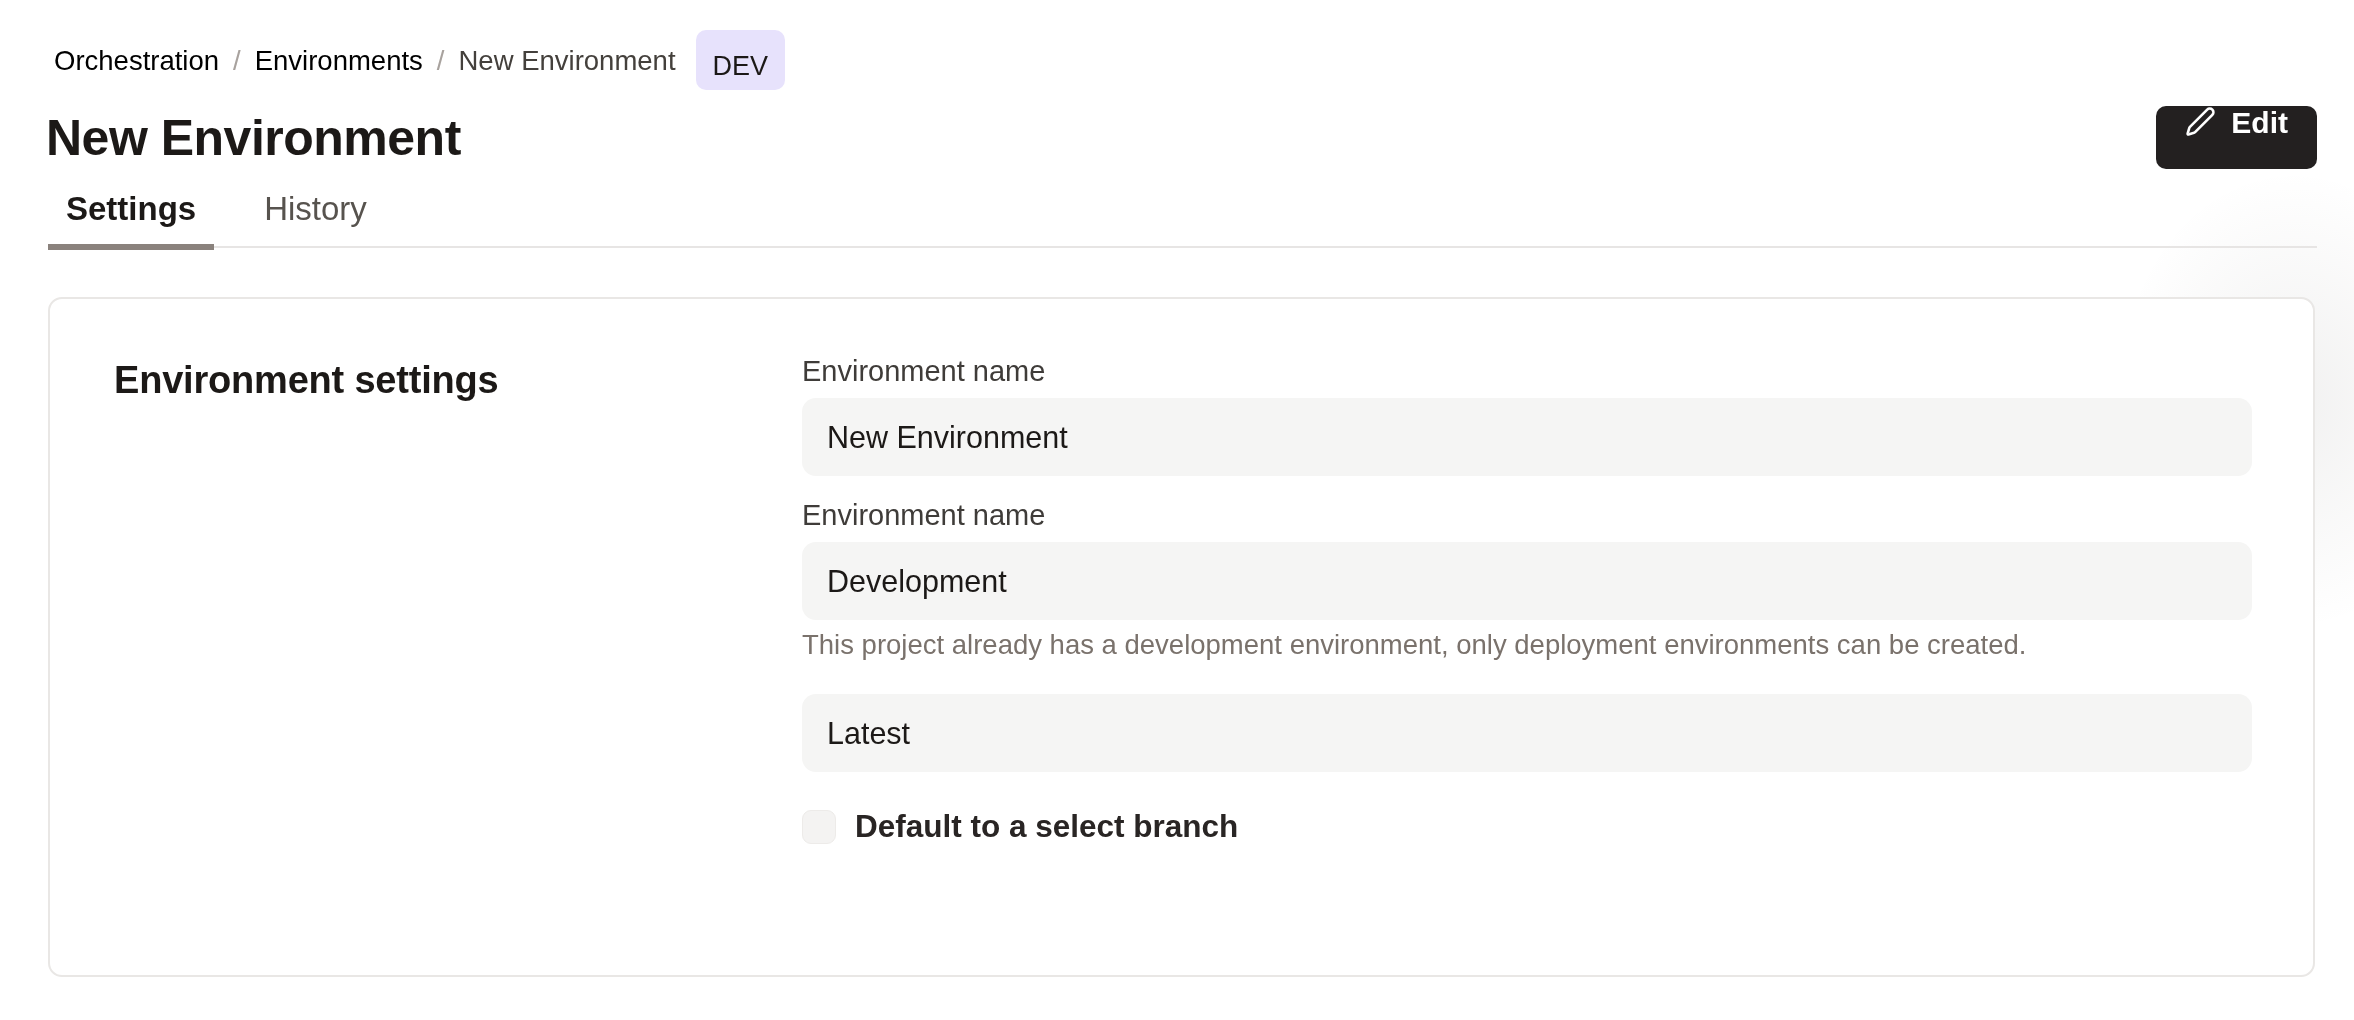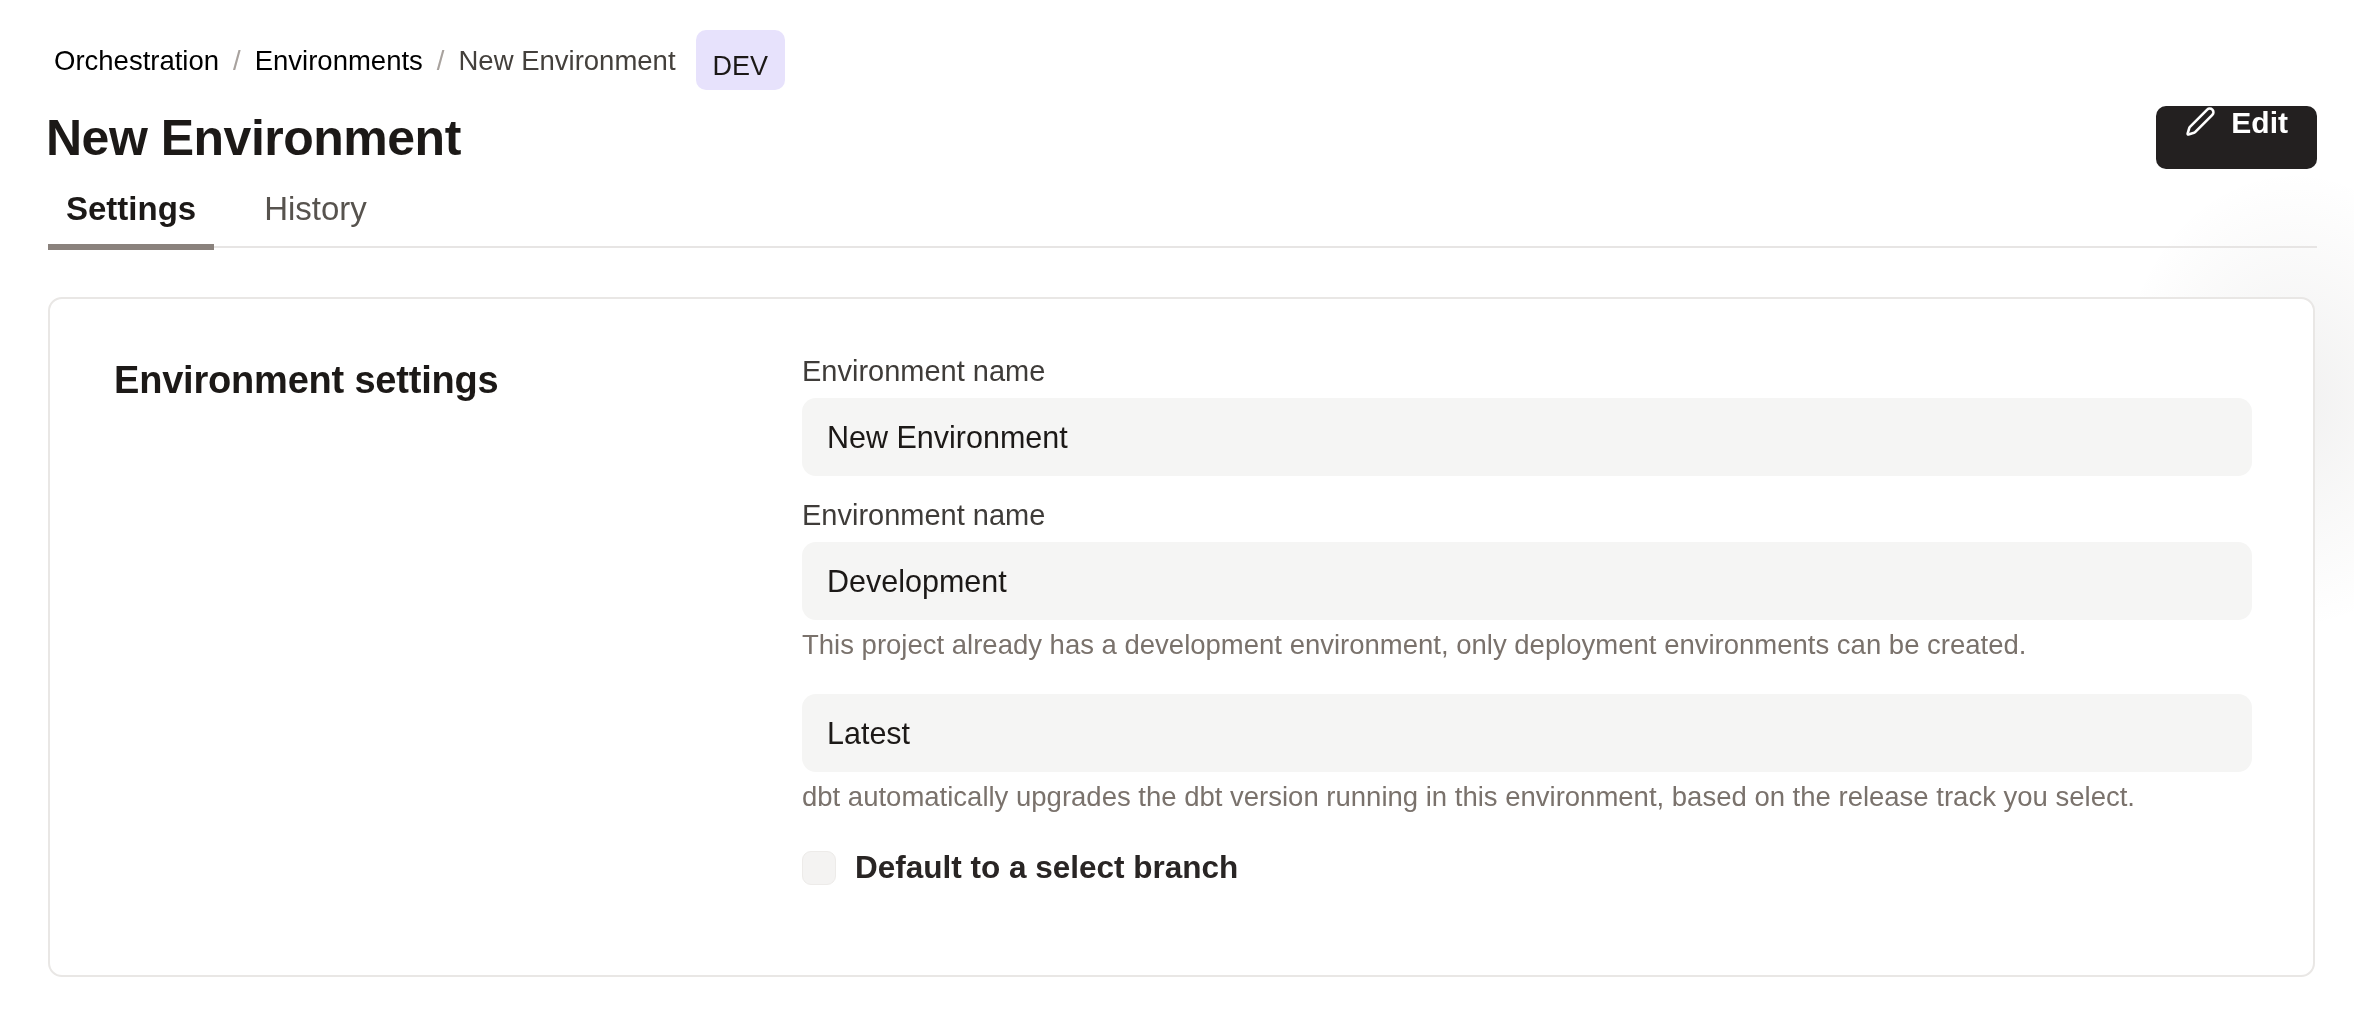--- a/index.html
+++ b/index.html
@@ -118,21 +118,20 @@
             <span>Development</span>
           </div>
           <div class="field-helper">This project already has a development environment, only deployment environments can be created.</div>
         </div>
         <div class="gap-b"></div>
 
         <div>
           <div class="field-input">
             <span>Latest</span>
           </div>
-          <div class="field-helper">dbt automatically upgrades the dbt version running in this environment, based on the release track you select.</div>
         </div>
         <div class="gap-c"></div>
 
         <div class="checkbox-row">
           <div class="checkbox-box"></div>
           <div class="checkbox-label">Default to a select branch</div>
         </div>
 
       </div>
     </section>

